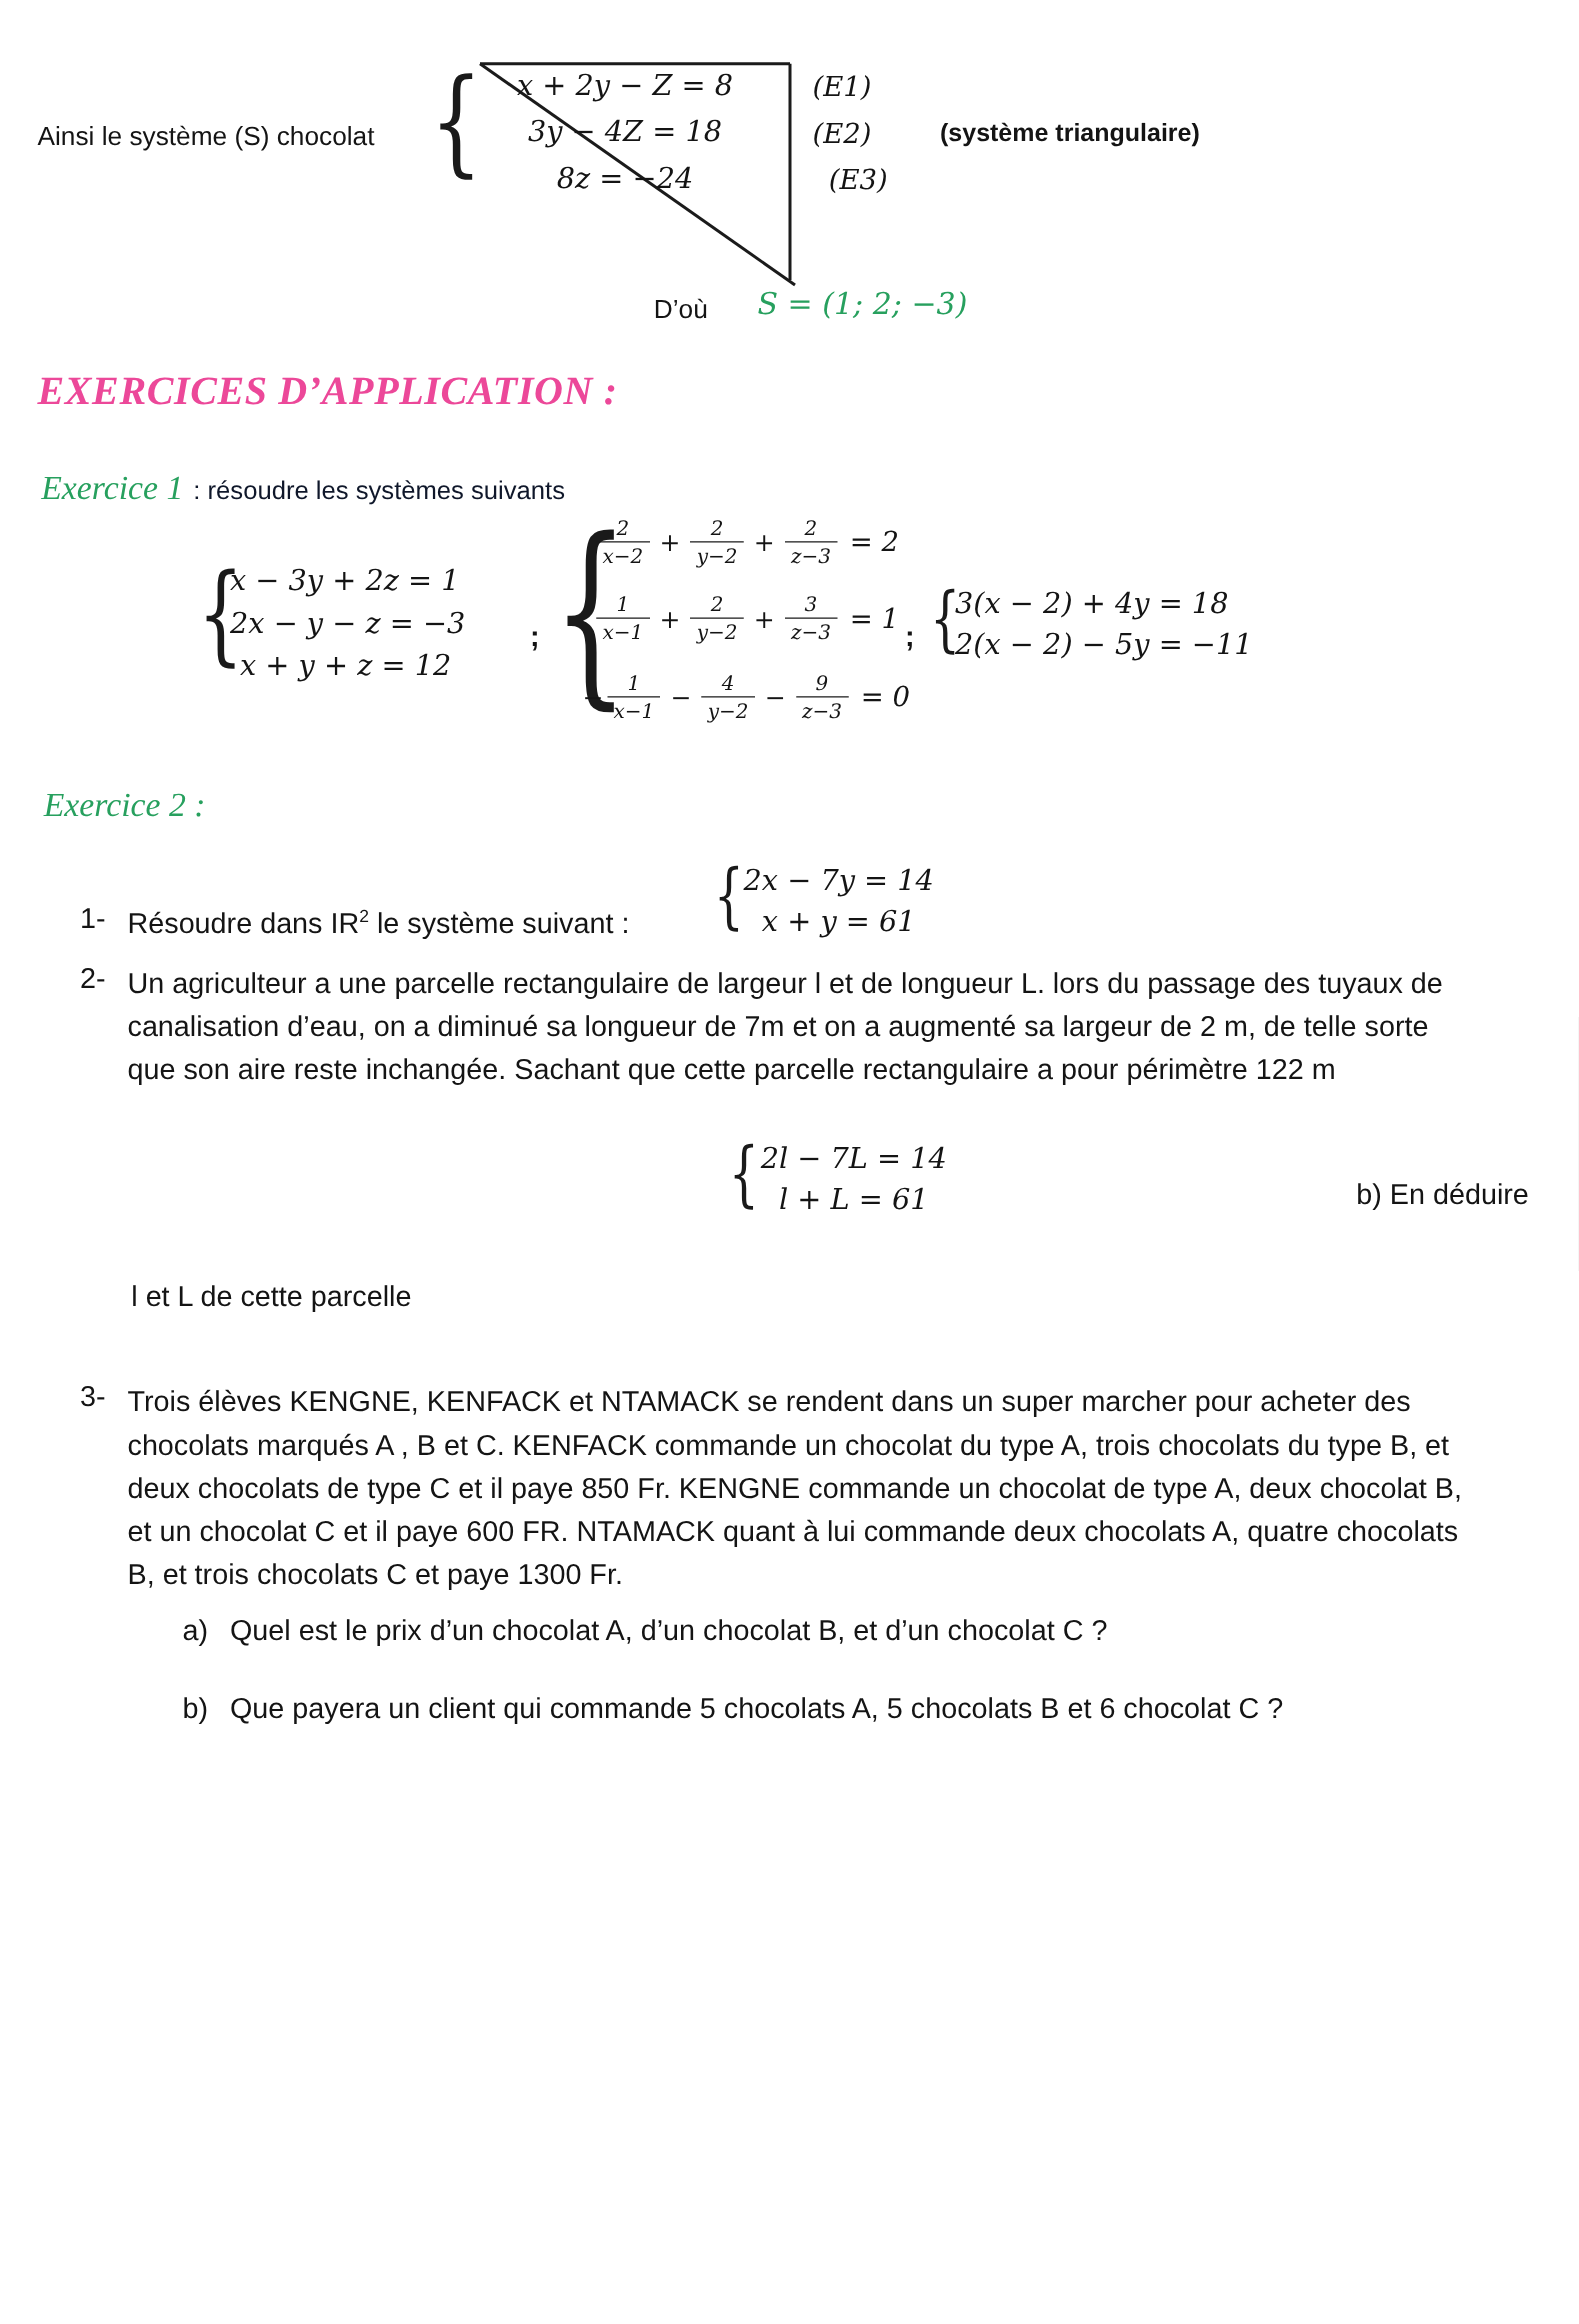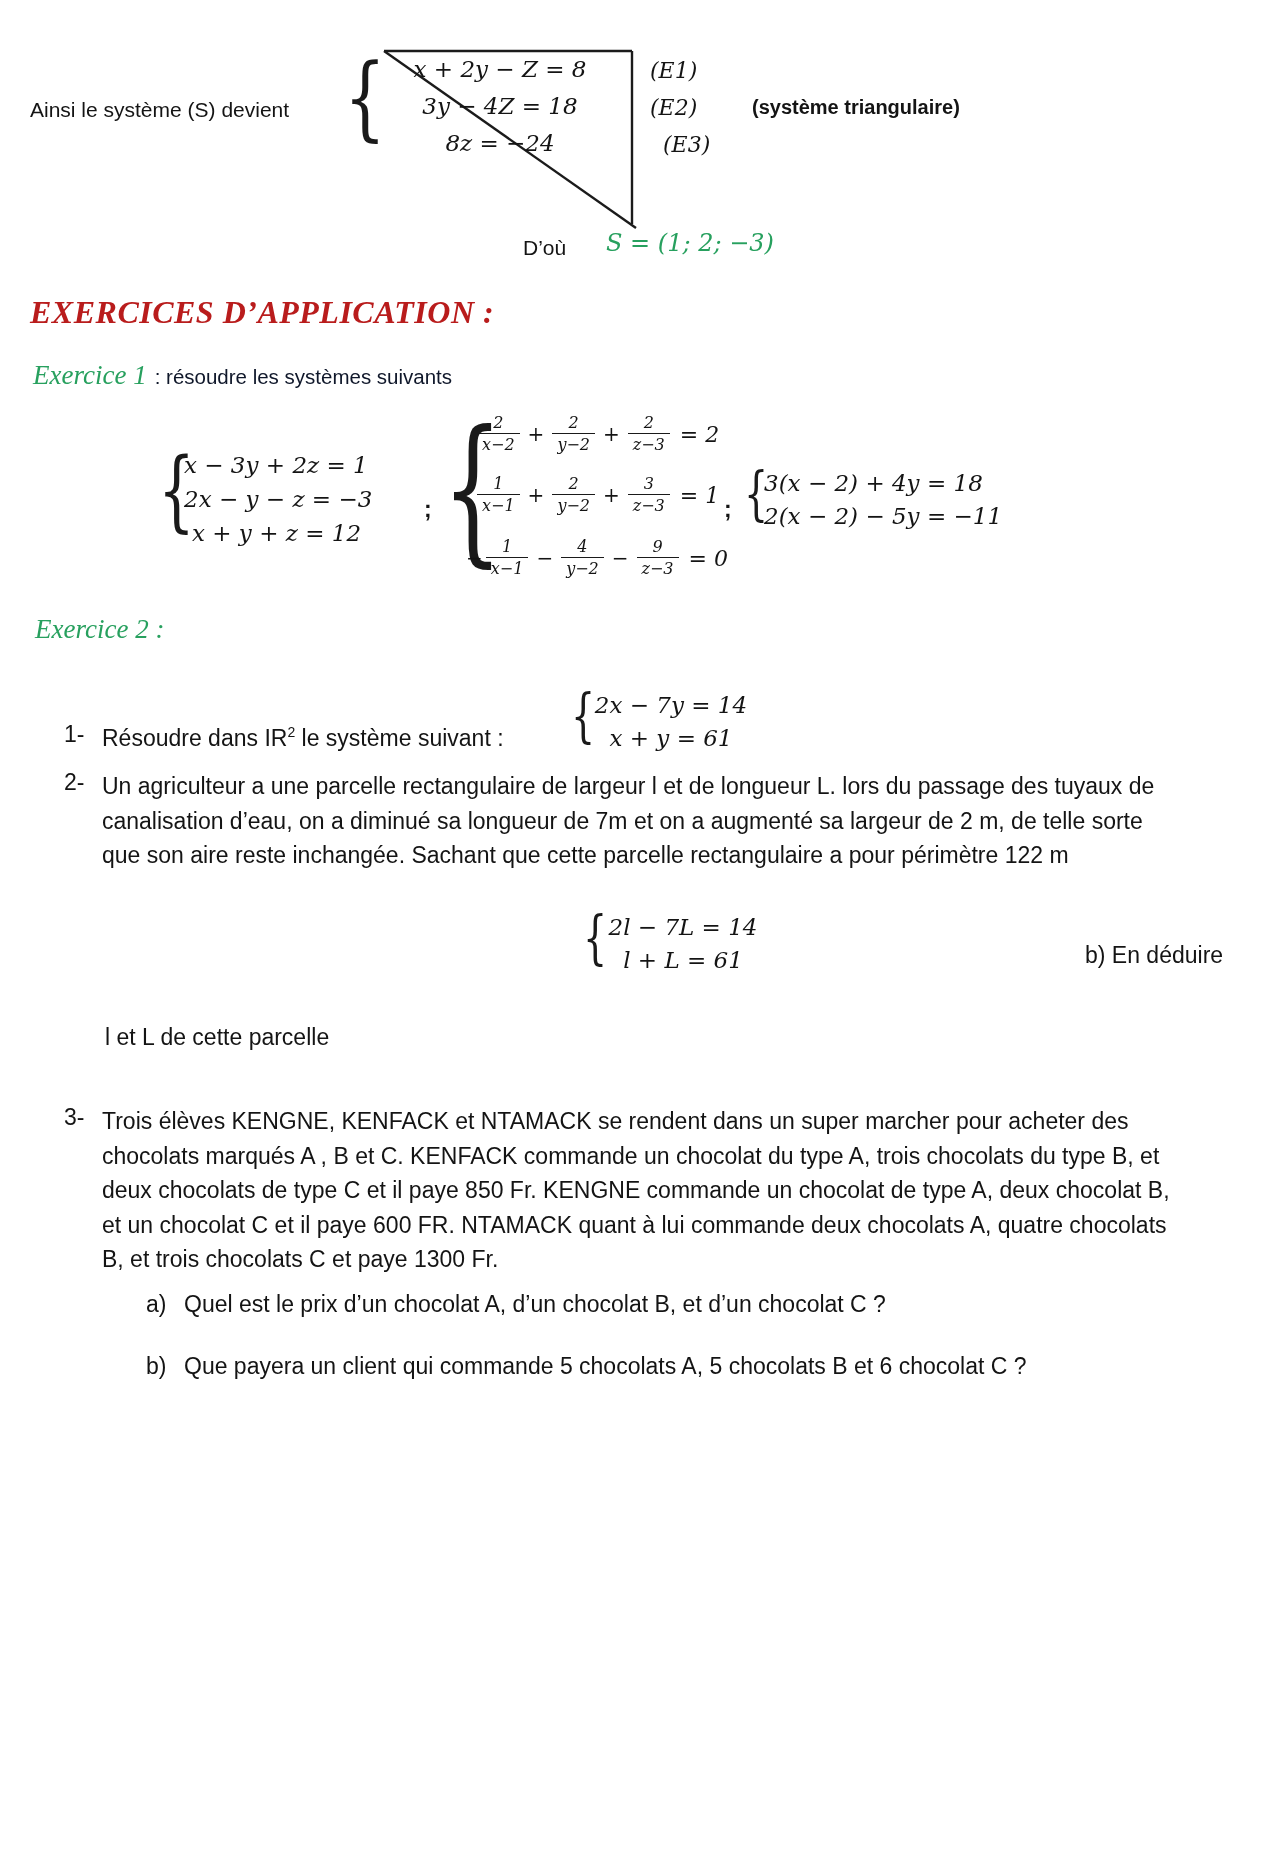--- a/index.html
+++ b/index.html
@@ -10,23 +10,23 @@
   .lead{font-size:21px;}
   .eq{font-size:23px;width:240px;text-align:center;}
   .lbl{font-size:22px;}
   .note{font-weight:bold;font-size:20px;}
   .brace{font-family:"DejaVu Serif",serif;font-weight:normal;color:#1a1a1a;line-height:1;
          display:inline-block;transform-origin:top center;}
   svg line{stroke:#1b1b1b;stroke-width:2.4;}
   .dou-lead{font-size:21px;}
   .solution{font-family:"DejaVu Serif",serif;font-style:italic;font-size:24px;color:#27a05e;}
   .main-heading{font-family:"Liberation Serif",serif;font-style:italic;font-weight:bold;
-                font-size:32px;color:#b91c1c;letter-spacing:.5px;}
+                font-size:32px;color:#ec4899;letter-spacing:.5px;}
   .ex-title-row{display:flex;align-items:baseline;gap:8px;}
-  .ex-title{font-family:"Liberation Serif",serif;font-style:italic;font-size:27px;color:#27a05e;}
+  .ex-title{font-family:"Liberation Serif",serif;font-style:italic;font-size:27px;color:#27a05e;margin-top:15px;}
   .ex-sub{font-size:20.5px;color:#0f172a;}
   .sysrow{font-size:23px;white-space:nowrap;}
   .sep{font-size:23px;font-weight:bold;}
   .frow{display:flex;align-items:center;height:48px;white-space:nowrap;}
   .fsign{font-family:"DejaVu Serif",serif;font-size:20px;margin-right:3px;}
   .frac{display:inline-flex;flex-direction:column;align-items:center;}
   .fnum{font-family:"DejaVu Serif",serif;font-style:italic;font-size:16px;line-height:1.15;padding:0 5px;}
   .fden{font-family:"DejaVu Serif",serif;font-style:italic;font-size:16px;line-height:1.2;
         border-top:1.6px solid #1a1a1a;padding:1px 5px 0 5px;}
   .fop{font-family:"DejaVu Serif",serif;font-size:20px;margin:0 8px;}
@@ -34,21 +34,21 @@
   .marker{font-size:23px;}
   .body-text{font-size:23px;line-height:34.5px;}
   .ctr{width:170px;text-align:center;}
   sup{font-size:14px;vertical-align:super;line-height:0;}
 </style>
 </head>
 <body>
 
 <div class="page">
 
-  <div class="abs lead" style="left:30px;top:98px">Ainsi  le système (S) devient</div>
+  <div class="abs lead" style="left:30px;top:98px">Ainsi  le système (S) chocolat</div>
 
   <span class="abs brace" style="left:344px;top:52px;font-size:66px;transform:scaleY(1.4)">{</span>
 
   <svg class="abs" style="left:380px;top:46px" width="262" height="190">
     <line x1="4" y1="5" x2="252" y2="5"></line>
     <line x1="252" y1="5" x2="252" y2="178"></line>
     <line x1="4" y1="5" x2="256" y2="182"></line>
   </svg>
 
   <div class="abs math eq" style="left:380px;top:56px">x + 2y − Z = 8</div>

